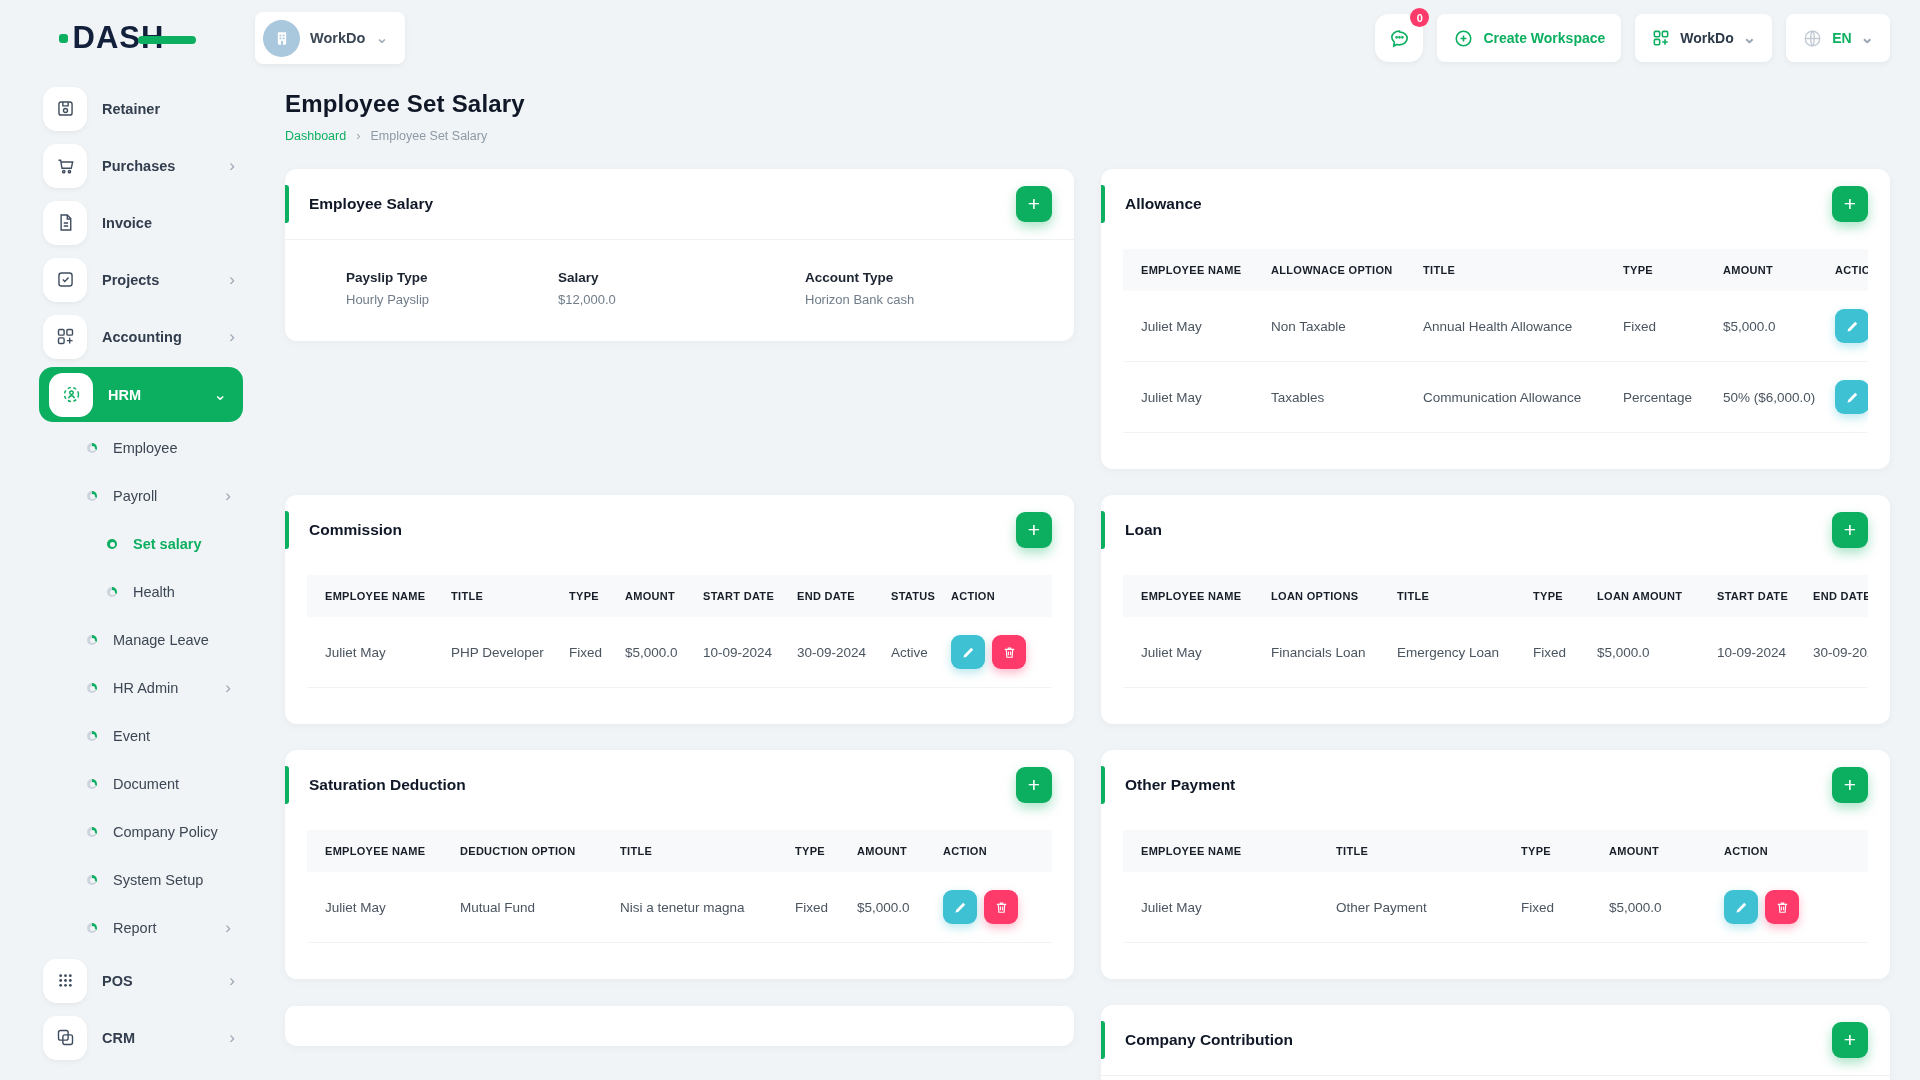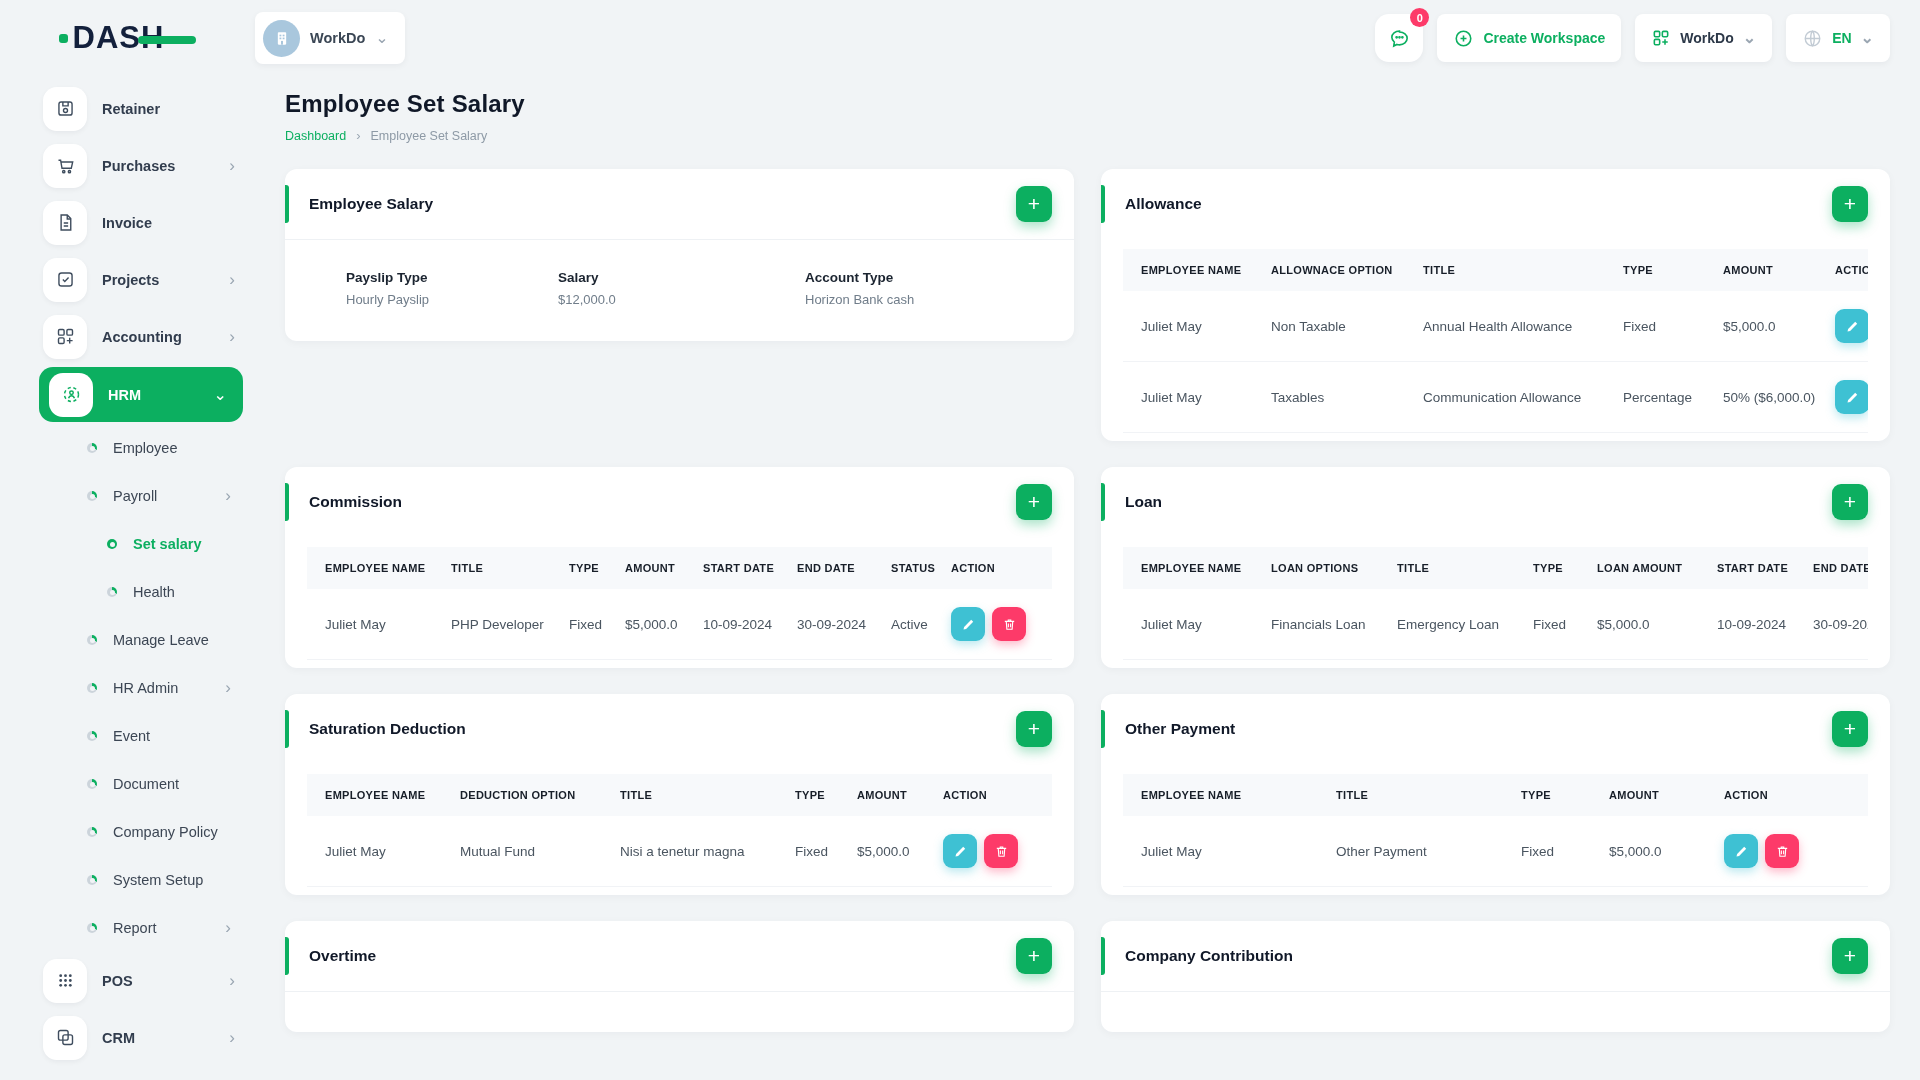--- a/index.html
+++ b/index.html
@@ -75,21 +75,21 @@
   .btn-add::before { content:"+"; font-size:21px; font-weight:500; line-height:1; margin-top:-2px; }
   .card-divider { height:1px; background:#eef1f4; }
 
   
   .es-body { display:flex; padding:30px 24px 34px 61px; }
   .es-field .f-label { font-size:13.5px; font-weight:700; color:#1b2430; margin-bottom:7px; }
   .es-field .f-value { font-size:13px; color:#707d8a; }
   .es-c1 { width:212px; } .es-c2 { width:247px; }
 
   
-  .tbl { margin:10px 22px 8px; overflow:hidden; }
+  .tbl { margin:10px 22px 36px; overflow:hidden; }
   .t-head { display:flex; align-items:center; height:42px; background:#f7f9fb; padding:0 18px; }
   .t-row { display:flex; align-items:center; height:71px; padding:0 18px; border-bottom:1px solid #f1f3f6; }
   .t-cell { flex:none; white-space:nowrap; overflow:visible; padding-right:8px; }
   .t-head .t-cell { font-size:11px; font-weight:700; color:#181f29; letter-spacing:.3px; }
   .t-row .t-cell { font-size:13.5px; color:#4a5560; }
   .actions { display:flex; gap:7px; }
   .btn-edit, .btn-del { width:34px; height:34px; border-radius:9px; border:none; cursor:pointer;
                         display:flex; align-items:center; justify-content:center; flex:none; }
   .btn-edit { background:#3ec1d3; box-shadow:0 4px 10px rgba(62,193,211,.35); }
   .btn-del  { background:#fd3a69; box-shadow:0 4px 10px rgba(253,58,105,.35); }
@@ -536,24 +536,20 @@
                 <path d="M4.5 7h15M10 7V4.8h4V7M6.8 7l1 12.5h8.4l1-12.5"></path>
                   <path d="M10.2 10.5v6M13.8 10.5v6"></path>
               </svg>
             </button>
           </span>
         </div>
       </div>
     </div>
 
     <div class="card">
-      <div class="card-head">
-        <span class="card-title">Overtime</span>
-        <button class="btn-add"></button>
-      </div>
       <div class="card-divider"></div>
       <div class="stub-body"></div>
     </div>
 
     <div class="card">
       <div class="card-head">
         <span class="card-title">Company Contribution</span>
         <button class="btn-add"></button>
       </div>
       <div class="card-divider"></div>

